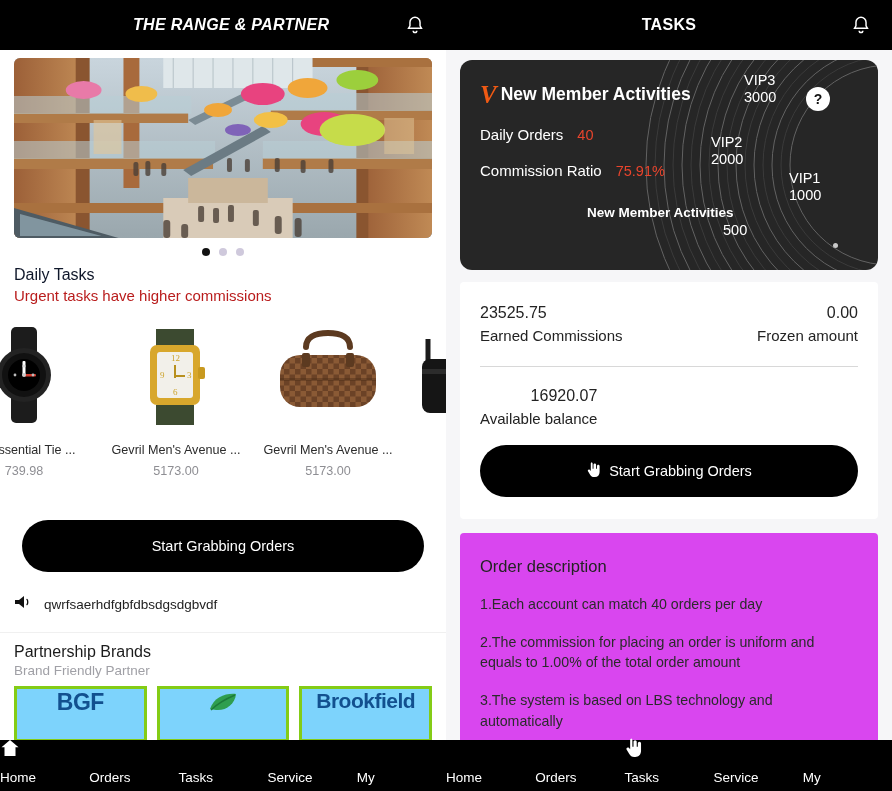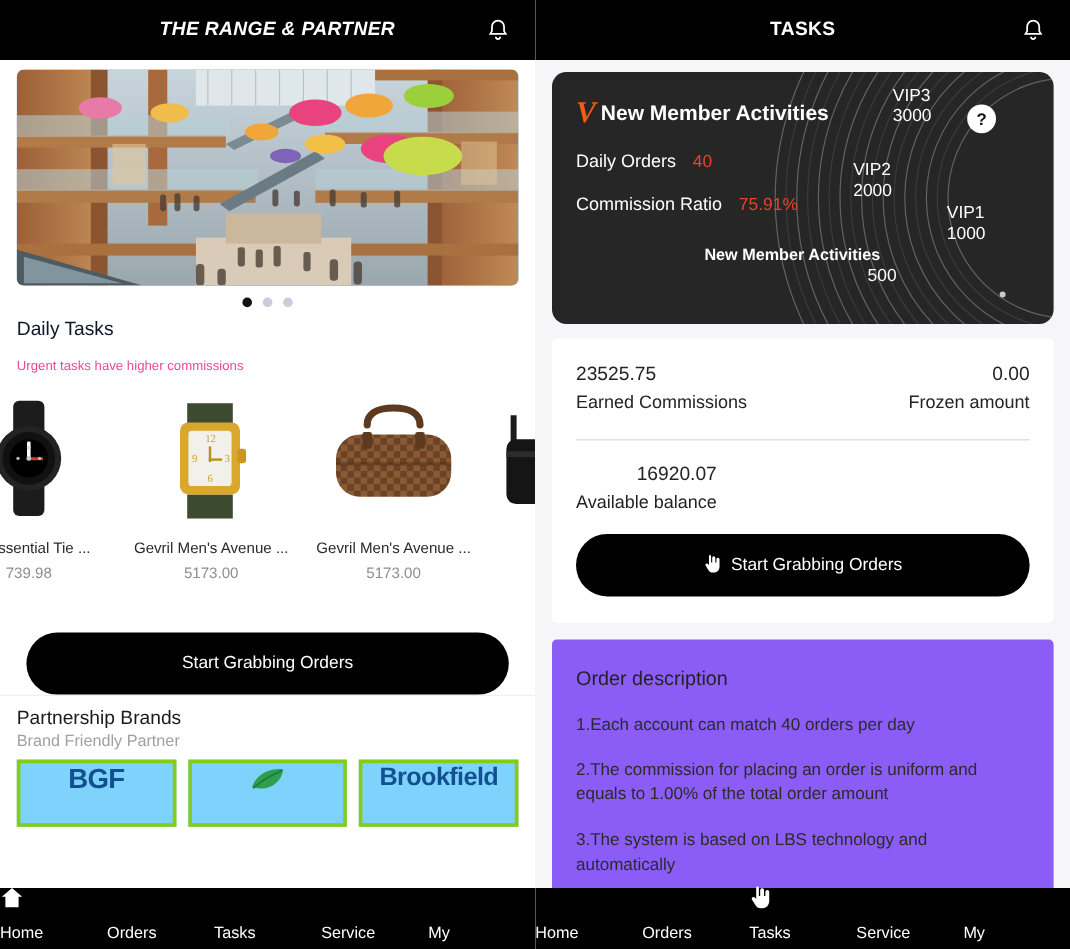--- a/index.html
+++ b/index.html
@@ -38,21 +38,21 @@
     background: linear-gradient(#9fb3c8, #6d7f8f);
   }
   .hero svg { display: block; width: 100%; height: 100%; }
 
   .dots { display: flex; justify-content: center; gap: 9px; padding: 10px 0 6px; }
   .dot { width: 8px; height: 8px; border-radius: 50%; background: #cfc9dc; }
   .dot.active { background: #111; }
 
   .sec-head { padding: 4px 14px 0; }
   .sec-title { font-size: 16px; color: #0f172a; font-weight: 500; }
-  .sec-sub { font-size: 11px; color: #ec4899; margin-top: 15px; }
+  .sec-sub { font-size: 15px; color: #b91c1c; margin-top: 3px; }
 
   .prod-row {
     display: flex; gap: 0; margin-top: 18px;
     margin-left: -52px; width: 600px;
   }
   .prod {
     width: 152px; flex-shrink: 0; text-align: center;
   }
   .prod-img { height: 105px; display: flex; align-items: center; justify-content: center; }
   .prod-img svg { display: block; }
@@ -117,21 +117,21 @@
   .minidot { position: absolute; z-index: 3; right: 40px; bottom: 22px; width: 5px; height: 5px; border-radius: 50%; background: #c9c9c9; }
 
   .statcard { margin: 12px 14px 0; background: #fff; border-radius: 4px; padding: 22px 20px 20px; }
   .stat-grid { display: flex; justify-content: space-between; }
   .stat-cell .sv { font-size: 16px; color: #232323; }
   .stat-cell .sl { font-size: 15px; color: #232323; margin-top: 5px; }
   .stat-cell.right { text-align: right; }
   .stat-div { height: 1px; background: #d8d8d8; margin: 22px 0 20px; }
   .grab-wrap-right { padding: 18px 0 2px; }
 
-  .desc-card { margin: 14px 14px 0; background: #8b5cf6; border-radius: 4px; padding: 24px 20px 22px; }
+  .desc-card { margin: 14px 14px 0; background: #d946ef; border-radius: 4px; padding: 24px 20px 22px; }
   .desc-title { font-size: 16.5px; color: #232323; }
   .desc-p { font-size: 14.2px; color: #2b2b2b; margin-top: 18px; line-height: 1.42; }
 
   
   .bottomnav {
     position: absolute; left: 0; bottom: 0; width: 446px; height: 51px;
     background: #000; display: flex; align-items: flex-end;
   }
   .navitem {
     flex: 1; display: flex; flex-direction: column; align-items: flex-start;
@@ -339,20 +339,29 @@
         </div>
 
       </div>
 
       <div class="grab-wrap-left">
         <button class="grab-btn">
           <span>Start Grabbing Orders</span>
         </button>
       </div>
 
+      <div class="notice">
+        <span>
+          <svg width="20" height="16" viewBox="0 0 20 16" fill="#111">
+            <path d="M1 6h4l5-4v12L5 10H1z"></path>
+            <path d="M13 5.4c1 .9 1 4.3 0 5.2" fill="none" stroke="#111" stroke-width="1.3" stroke-linecap="round"></path>
+          </svg>
+        </span>
+        <span class="notice-text">qwrfsaerhdfgbfdbsdgsdgbvdf</span>
+      </div>
 
       <div class="brands">
         <div class="brand-title">Partnership Brands</div>
         <div class="brand-sub">Brand Friendly Partner</div>
         <div class="brand-row">
           <div class="brand-card">
             <span class="brand-txt">BGF</span>
           </div>
           <div class="brand-card">
             <span>

